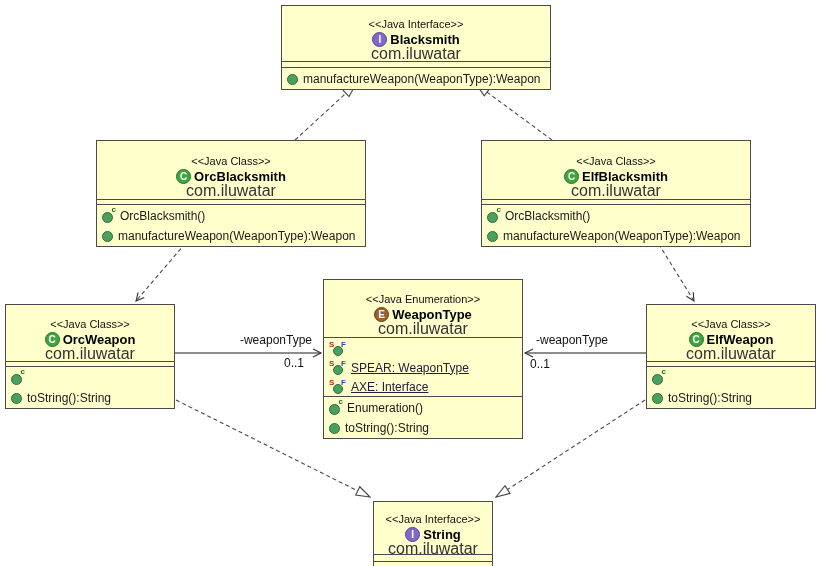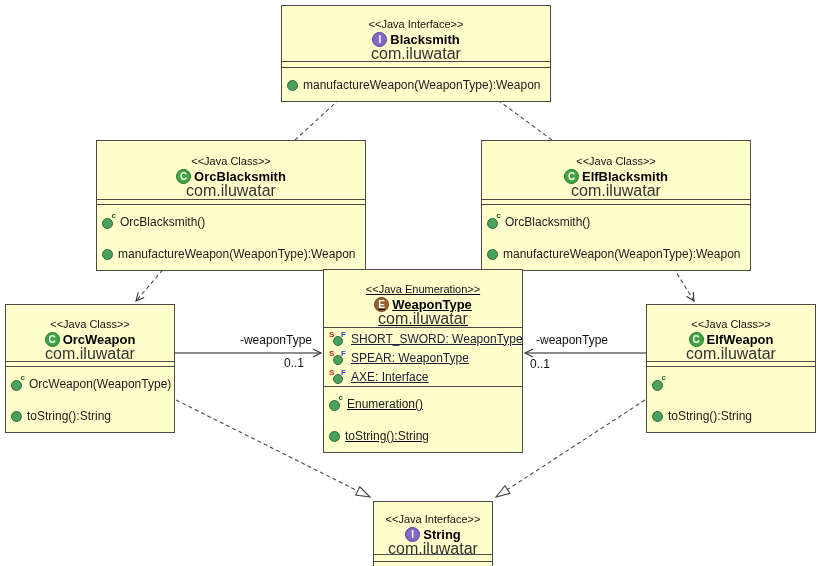--- a/index.html
+++ b/index.html
@@ -39,21 +39,21 @@
     color:#fff; font-size:10px; font-weight:bold; font-style:normal;
     display:inline-flex; align-items:center; justify-content:center;
     box-sizing:border-box;
   }
   .kind-interface { background:#8268c9; border:1px solid #53409c; }
   .kind-class     { background:#3fa53f; border:1px solid #267326; }
   .kind-enum      { background:#9c5f2e; border:1px solid #6e3d14; }
 
   .member {
     display:flex; align-items:center; gap:5px;
-    height:32px; padding:0 5px;
+    height:20px; padding:0 5px;
     font-size:12px; color:#1a1a1a; white-space:nowrap;
   }
   .member .label { display:inline-block; }
   .member.static .label { text-decoration:underline; color:#20203c; }
 
   .dot {
     width:9px; height:9px; border-radius:50%; flex:0 0 auto;
     background:#4ba05e; border:1px solid #2f6e3c; box-sizing:content-box;
     display:inline-block;
   }
@@ -180,37 +180,36 @@
           </span>
         <span class="label">OrcBlacksmith()</span>
       </div>
       <div class="member">
         <span class="dot"></span>
         <span class="label">manufactureWeapon(WeaponType):Weapon</span>
       </div>
     </div>
   </div>
 
-  <div class="uml-box" style="left:323px; top:269px; width:200px;text-decoration:underline;">
+  <div class="uml-box" style="left:323px; top:279px; width:200px;">
     <div class="uml-title" style="height:48px;">
       <div class="stereo">&lt;&lt;Java Enumeration&gt;&gt;</div>
       <div class="cls-name">
         <span class="kind-icon kind-enum">E</span>
         <span>WeaponType</span>
       </div>
       <div class="pkg">com.iluwatar</div>
     </div>
     <div class="uml-fields" style="padding-top:1px;">
       <div class="member static" style="height:19px;">
         <span class="sf-icon">
             <span class="sf-s">S</span>
             <span class="sf-dot"></span>
             <span class="sf-f">F</span>
           </span>
-        <span class="label">SHORT_SWORD: WeaponType</span>
       </div>
       <div class="member static" style="height:19px;">
         <span class="sf-icon">
             <span class="sf-s">S</span>
             <span class="sf-dot"></span>
             <span class="sf-f">F</span>
           </span>
         <span class="label">SPEAR: WeaponType</span>
       </div>
       <div class="member static" style="height:19px;">
@@ -246,21 +245,20 @@
       </div>
       <div class="pkg">com.iluwatar</div>
     </div>
     <div class="uml-fields" style="height:5px;"></div>
     <div class="uml-methods">
       <div class="member">
         <span class="ctor-wrap">
             <span class="dot"></span>
             <span class="ctor-sup">c</span>
           </span>
-        <span class="label">OrcWeapon(WeaponType)</span>
       </div>
       <div class="member">
         <span class="dot"></span>
         <span class="label">toString():String</span>
       </div>
     </div>
   </div>
 
   <div class="uml-box" style="left:646px; top:304px; width:170px;">
     <div class="uml-title" style="height:47px;">

